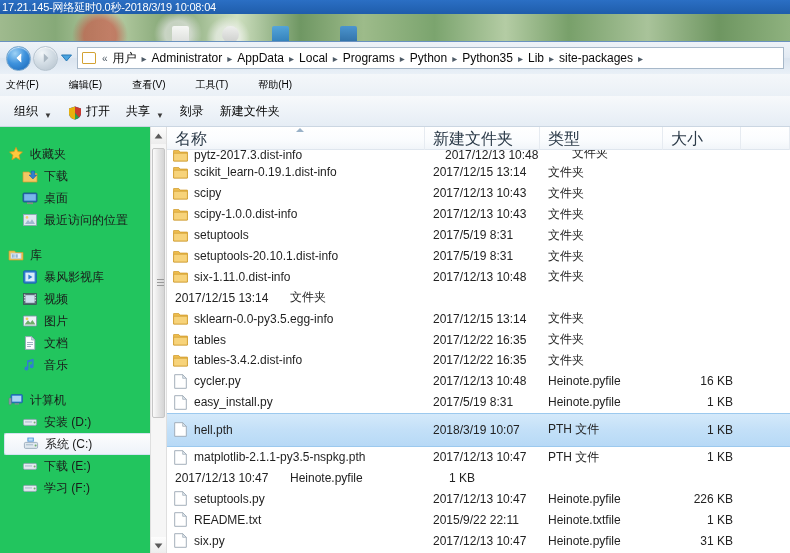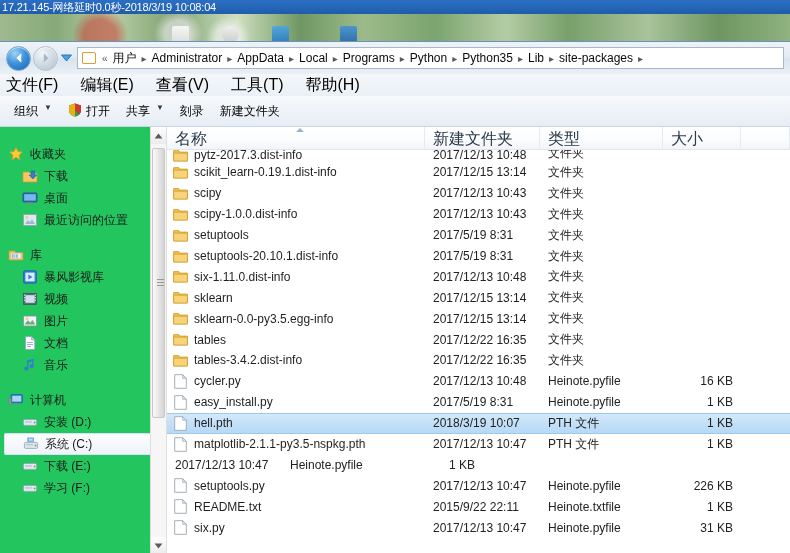--- a/index.html
+++ b/index.html
@@ -89,32 +89,33 @@
   }
   .crumb { color: #0a0a0a; padding: 0 2px; white-space: nowrap; }
   .crumb-sep {
     color: #4e5a66; padding: 0 3px; font-size: 10px; flex: 0 0 auto;
   }
 
   
   #menubar {
     height: 22px; display: flex; align-items: center; padding-left: 6px;
     background: linear-gradient(to bottom,#f4f7fa,#eaf0f6);
-    font-size: 16px;
+    font-size: 10px;
+    gap: 8px;
   }
   #menubar .mi { padding: 2px 10px 2px 0; margin-right: 12px; white-space: nowrap; }
 
   
   #toolbar {
     height: 31px; display: flex; align-items: center; padding-left: 6px;
     background: linear-gradient(to bottom,#f7f9fb 0%,#eef3f8 50%,#e6edf5 100%);
     border-bottom: 1px solid #cbd6e2;
     font-size: 12px;
   }
-  #toolbar .tb { display: flex; align-items: flex-start; padding: 3px 8px; white-space: nowrap; }
+  #toolbar .tb { display: flex; align-items: flex-end; padding: 3px 8px; white-space: nowrap; }
   #toolbar .caret { margin-left: 6px; font-size: 8px; color: #3a3a3a; }
   .shield {
     width: 14px; height: 14px; margin-right: 4px; flex: 0 0 auto;
   }
 
   
   #wbody { display: flex; height: calc(512px - 32px - 22px - 31px); }
 
   #sidebar {
     width: 150px; flex: 0 0 150px; background: #22c55e;
@@ -172,25 +173,25 @@
     position: absolute; left: 50%; top: 1px; width: 0; height: 0;
     border-left: 4px solid transparent; border-right: 4px solid transparent;
     border-bottom: 4px solid #9ab2c8;
   }
 
   #rows { position: relative; }
   .row {
     display: flex; align-items: center; height: 20.9px; font-size: 12px;
     color: #1f1f1f; white-space: nowrap;
   }
-  .row.clip { height: 12px; overflow: hidden; align-items: flex-end; }
+  .row.clip { height: 12px; overflow: hidden; align-items: flex-end; gap: 12px; }
   .row.selected {
     background: linear-gradient(to bottom,#d4e9fa 0%,#c3e0f8 50%,#b7d9f6 100%);
     border-top: 1px solid #9cc9ee; border-bottom: 1px solid #9cc9ee;
-    height: 21px;
+    height: 34px;
   }
   .cell { padding-left: 8px; overflow: hidden; text-overflow: ellipsis; }
   .cell.name { width: 258px; flex: 0 0 258px; display: flex; align-items: center; padding-left: 6px; }
   .cell.date { width: 115px; flex: 0 0 115px; color: #222; }
   .cell.type { width: 123px; flex: 0 0 123px; color: #222; }
   .cell.size { width: 78px; flex: 0 0 78px; text-align: right; padding-right: 8px; padding-left: 0; color: #222; }
 
   .f-ico { width: 15px; height: 13px; margin-right: 6px; flex: 0 0 auto; }
   .doc-ico { width: 13px; height: 15px; margin-right: 7px; margin-left: 1px; flex: 0 0 auto; }
 </style>
@@ -549,27 +550,20 @@
                 <path d="M0.6 1.6 h5.2 l1.3 1.5 H14.4 V12 H0.6 Z" fill="#f0c052" stroke="#cf9b2c" stroke-width=".8"></path>
                 <path d="M0.6 4.2 h13.8 V12 H0.6 Z" fill="#f7d37a" stroke="#cf9b2c" stroke-width=".7"></path>
               </svg>
               <span>six-1.11.0.dist-info</span>
             </div>
             <div class="cell date">2017/12/13 10:48</div>
             <div class="cell type">文件夹</div>
             <div class="cell size"></div>
           </div>
           <div class="row">
-            <div class="cell name">
-              <svg class="f-ico" viewBox="0 0 15 13" aria-hidden="true">
-                <path d="M0.6 1.6 h5.2 l1.3 1.5 H14.4 V12 H0.6 Z" fill="#f0c052" stroke="#cf9b2c" stroke-width=".8"></path>
-                <path d="M0.6 4.2 h13.8 V12 H0.6 Z" fill="#f7d37a" stroke="#cf9b2c" stroke-width=".7"></path>
-              </svg>
-              <span>sklearn</span>
-            </div>
             <div class="cell date">2017/12/15 13:14</div>
             <div class="cell type">文件夹</div>
             <div class="cell size"></div>
           </div>
           <div class="row">
             <div class="cell name">
               <svg class="f-ico" viewBox="0 0 15 13" aria-hidden="true">
                 <path d="M0.6 1.6 h5.2 l1.3 1.5 H14.4 V12 H0.6 Z" fill="#f0c052" stroke="#cf9b2c" stroke-width=".8"></path>
                 <path d="M0.6 4.2 h13.8 V12 H0.6 Z" fill="#f7d37a" stroke="#cf9b2c" stroke-width=".7"></path>
               </svg>

